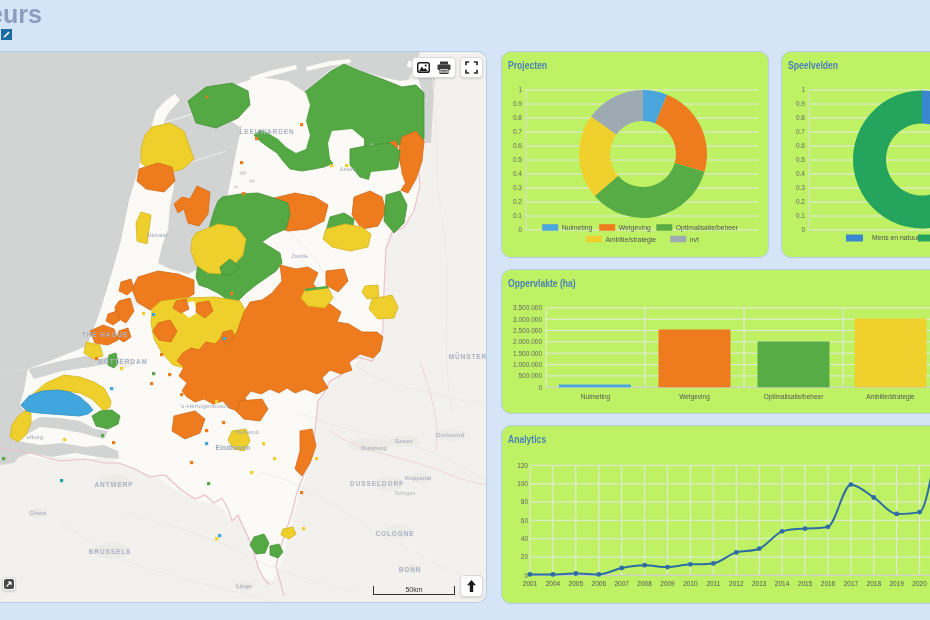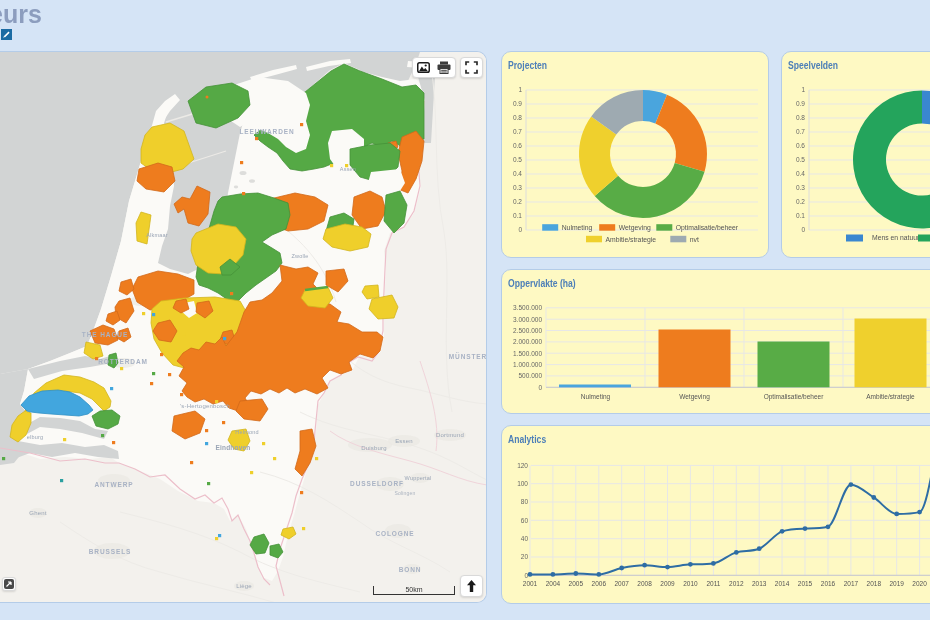--- a/index.html
+++ b/index.html
@@ -1,16 +1,16 @@
 <!DOCTYPE html>
 <html><head><meta charset="utf-8"><style>
 * { margin:0; padding:0; box-sizing:border-box; }
 html,body { width:930px; height:620px; overflow:hidden; background:#d5e4f6;
   font-family:"Liberation Sans", sans-serif; }
-.panel { position:absolute; background:#fef9c3; border:1px solid #b4cce8; border-radius:10px; }
+.panel { position:absolute; background:#bef264; border:1px solid #b4cce8; border-radius:10px; }
 .ptitle { position:absolute; left:6px; top:7px; font-size:11px; font-weight:bold; color:#4d7fb8;
   letter-spacing:0px; transform:scale(0.78,1); transform-origin:left top; white-space:nowrap; }
 .mapbtn { position:absolute; background:#fff; border:1px solid #d9d9d9; border-radius:4px;
   box-shadow:0 1px 2px rgba(0,0,0,0.12); display:flex; align-items:center; justify-content:space-around; }
 </style></head>
 <body>
 
 <div style="position:absolute; left:-11px; top:0px; font-size:25px; font-weight:bold; color:#8c9dbe;">eurs</div>
 <div style="position:absolute; left:1px; top:26px;"><svg width="11" height="11" viewBox="0 0 12 12">
       <rect width="12" height="12" fill="#1b6ba3"></rect>

